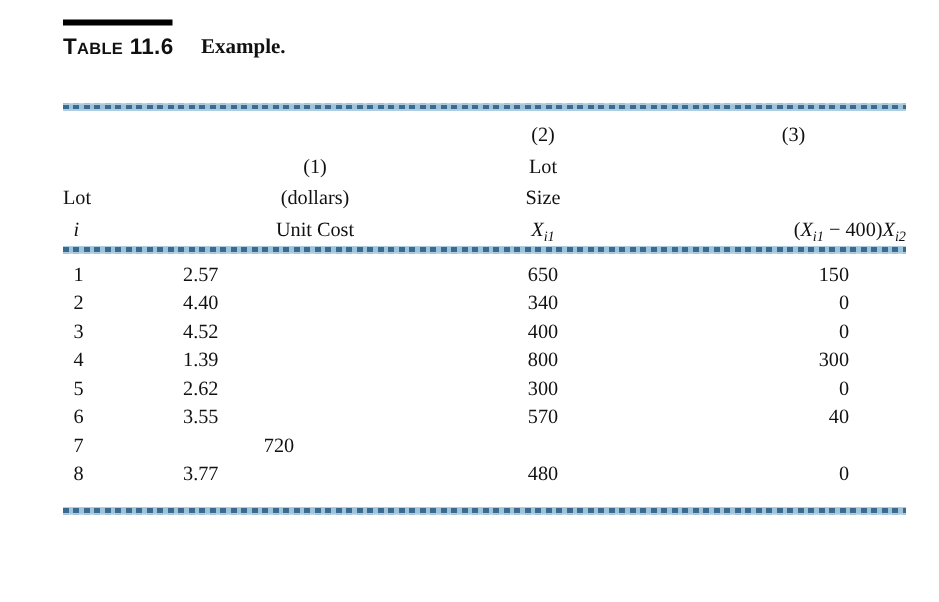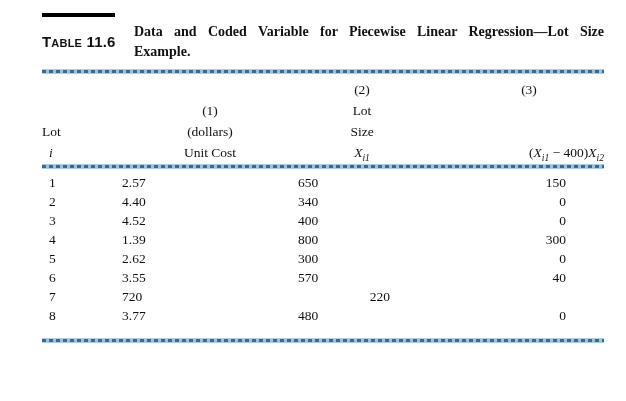--- a/index.html
+++ b/index.html
@@ -74,34 +74,33 @@
   sub { font-size: 9.5px; font-style: italic; line-height: 0; }
   .tbody {
     position: absolute;
     left: 42px; top: 173px;
     width: 562px;
     font-size: 13.5px;
   }
   .trow { display: flex; height: 19px; line-height: 19px; }
   .d1 { width: 80px; padding-left: 7px; box-sizing: border-box; text-align: left; }
   .d2 { width: 176px; }
-  .d3 { width: 128px; text-align: left; }
+  .d3 { width: 128px; text-align: center; }
   .d4 { width: 178px; padding-right: 38px; box-sizing: border-box; text-align: right; }
 </style>
 </head>
 <body>
 
 <div class="page">
 
   <div class="black-bar"></div>
 
   <div class="caption">
     <div class="caption-label">Table 11.6</div>
     <div class="caption-title">
-      <div class="l1">Data and Coded Variable for Piecewise Linear Regression—Lot Size</div>
       <div class="l2">Example.</div>
     </div>
   </div>
 
   <div class="rule rule-top"></div>
 
   <div class="thead">
     <div class="hcol hc1">
       <div>Lot</div>
       <div class="sym"><i>i</i></div>
@@ -160,21 +159,20 @@
     </div>
     <div class="trow">
       <div class="d1">6</div>
       <div class="d2">3.55</div>
       <div class="d3">570</div>
       <div class="d4">40</div>
     </div>
     <div class="trow">
       <div class="d1">7</div>
       <div class="d3">720</div>
-      <div class="d4">220</div>
     </div>
     <div class="trow">
       <div class="d1">8</div>
       <div class="d2">3.77</div>
       <div class="d3">480</div>
       <div class="d4">0</div>
     </div>
   </div>
 
   <div class="rule rule-bottom"></div>

